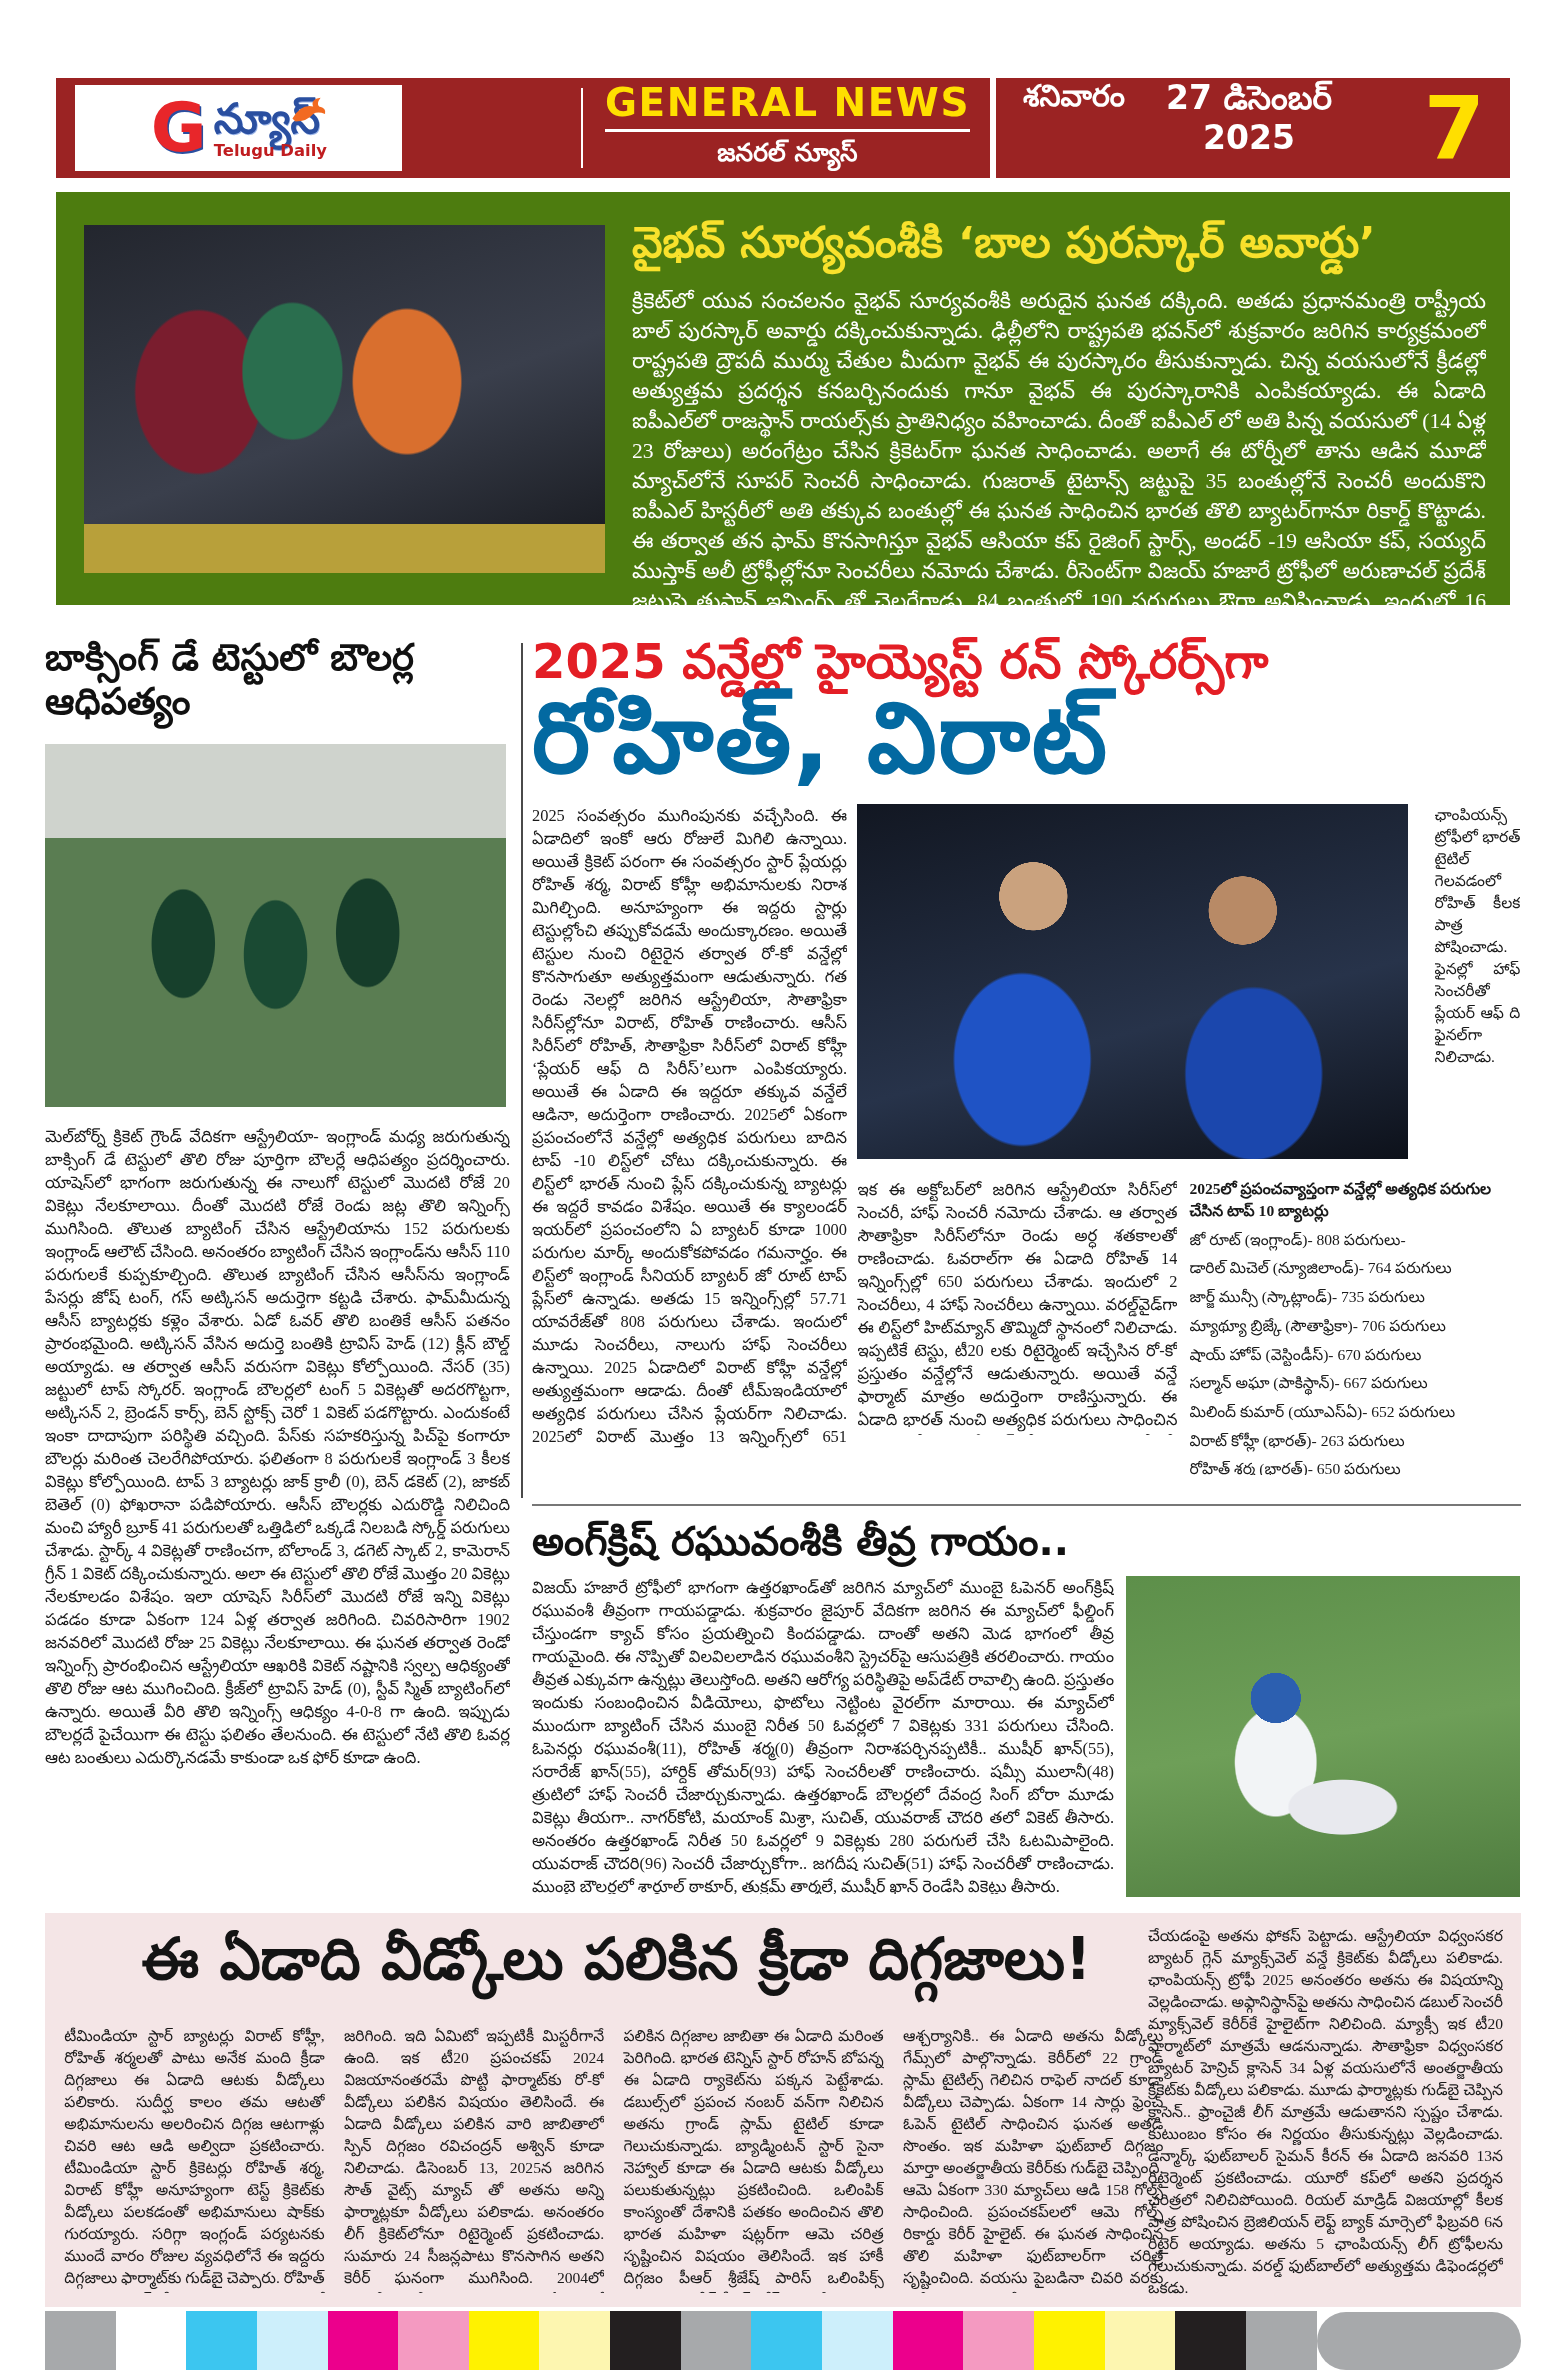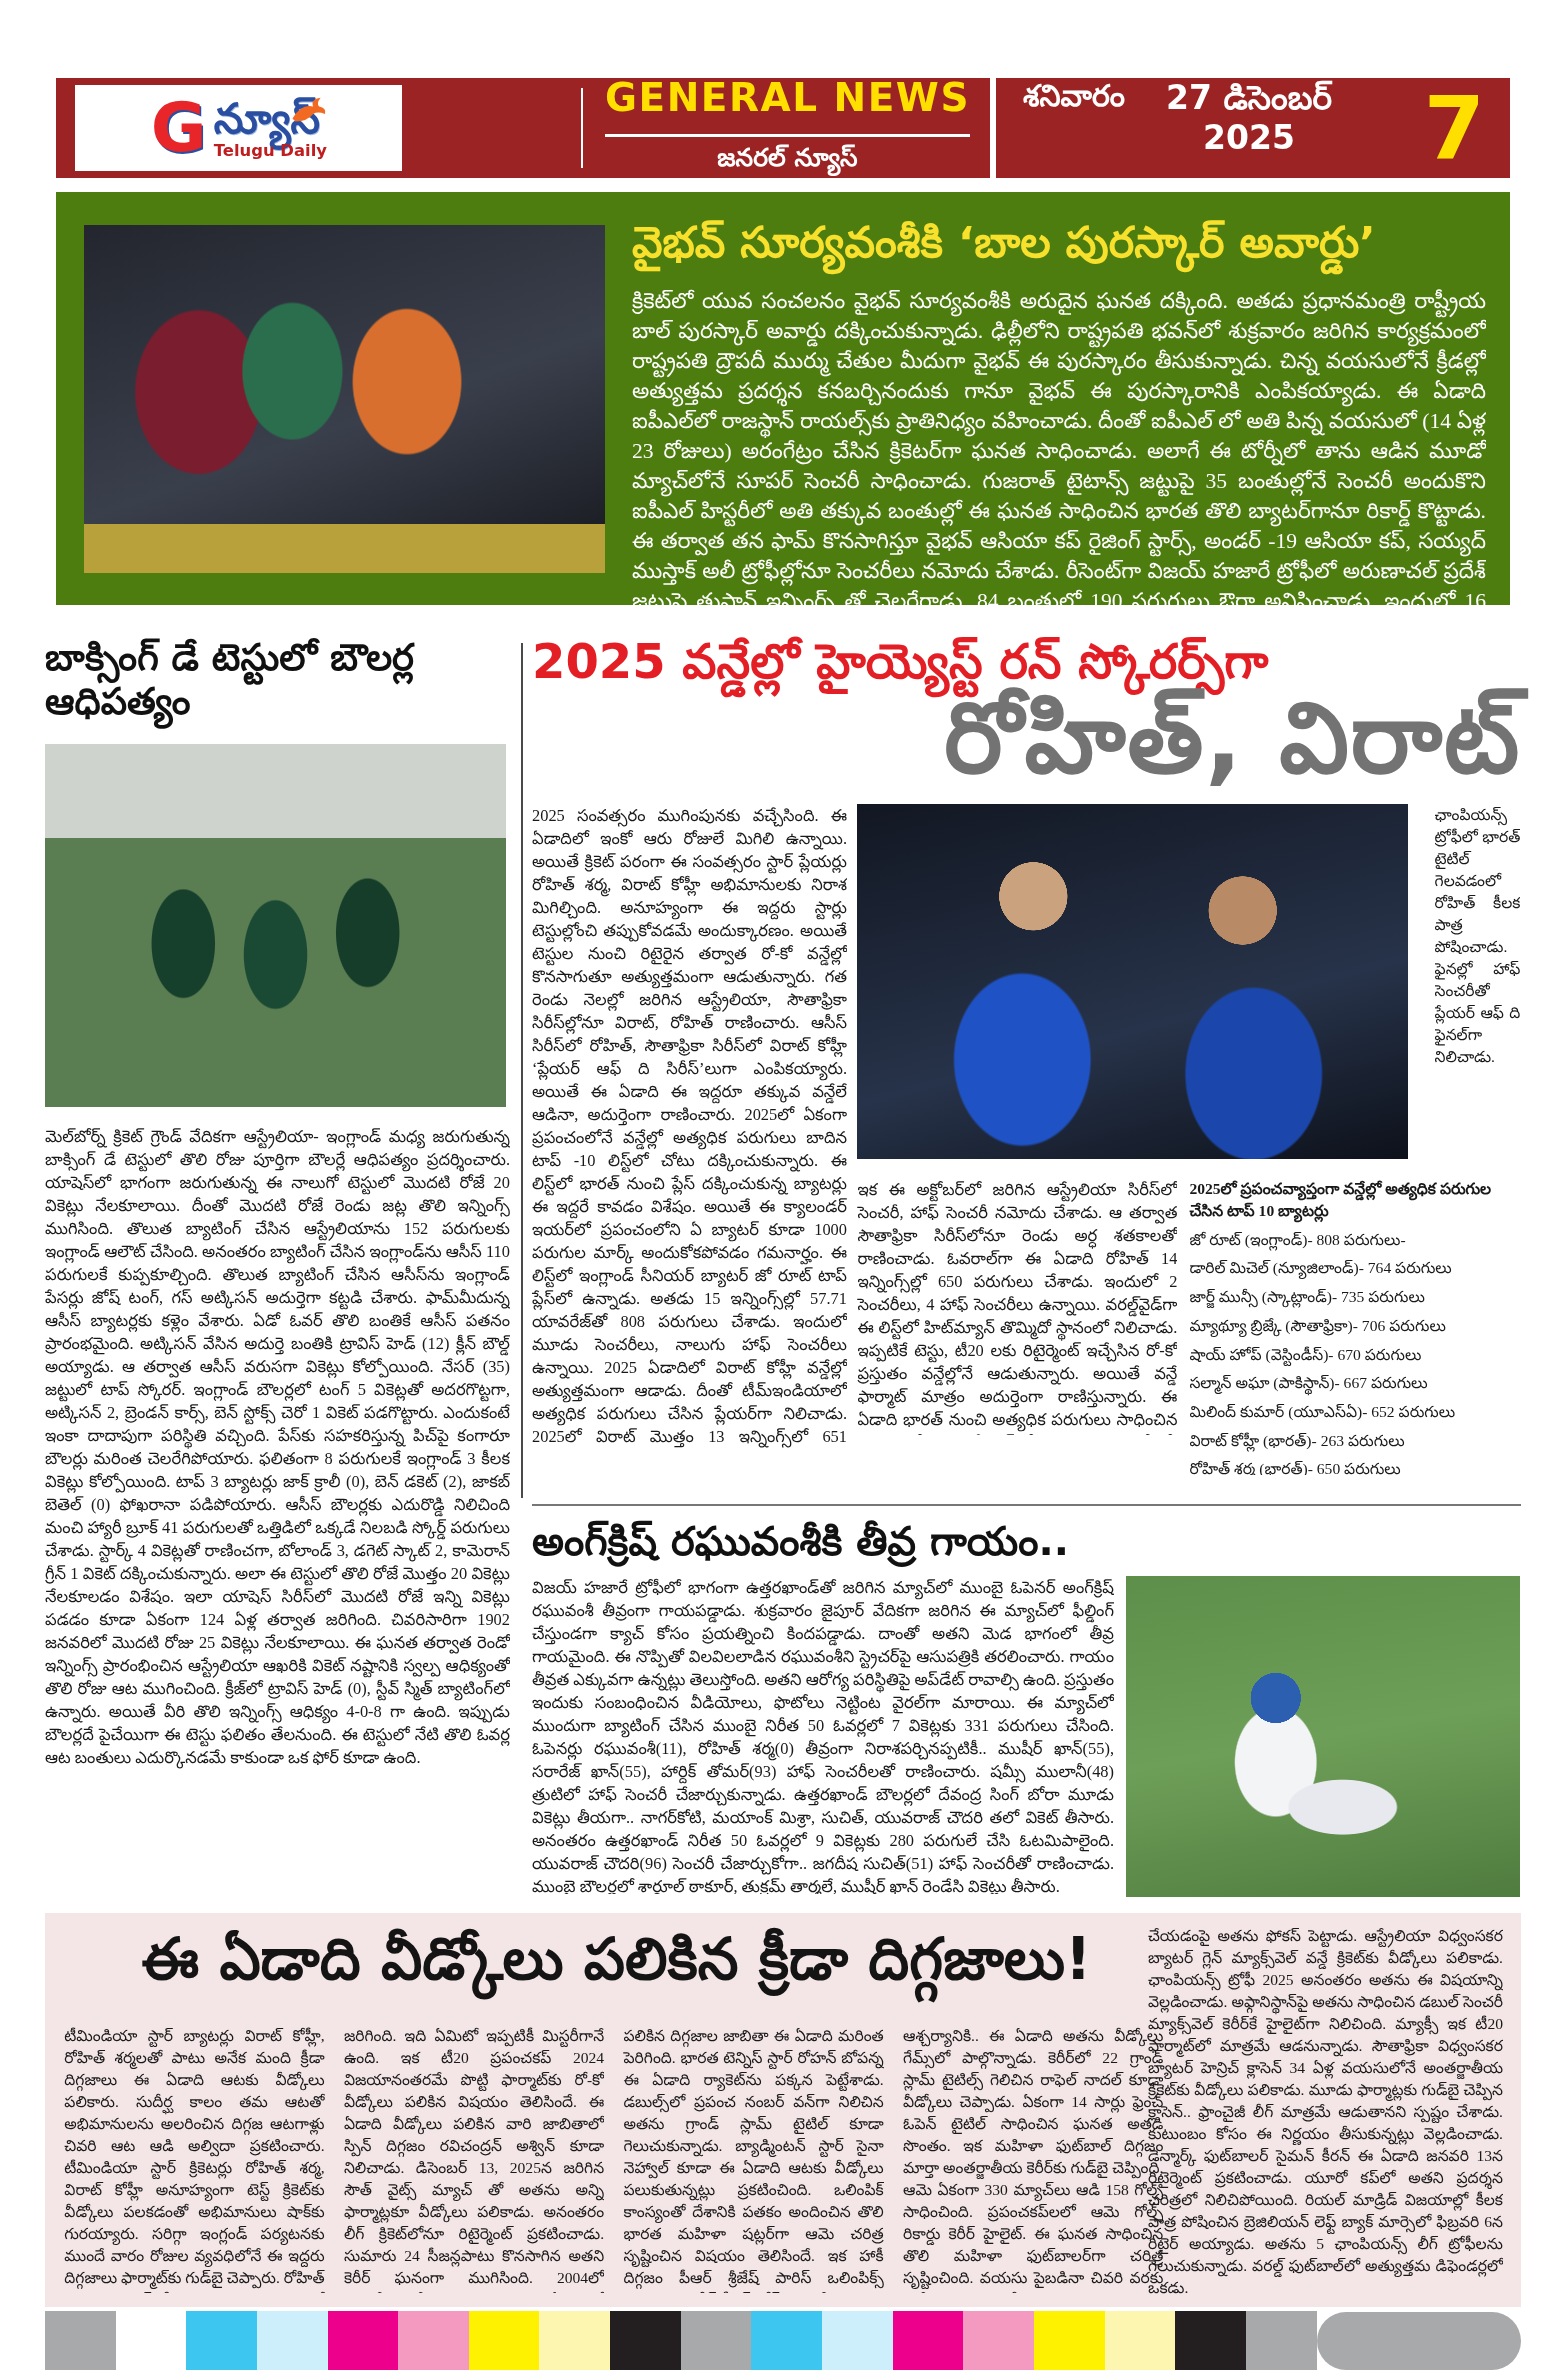--- a/index.html
+++ b/index.html
@@ -13,21 +13,21 @@
           line-height:1;text-shadow:1.5px 1.5px 0 #2a4fa0;}
   .logo-mid{display:flex;flex-direction:column;line-height:1;}
   .logo-name{font-family:"DejaVu Sans",sans-serif;font-weight:bold;font-size:42px;color:#2a4fa0;
              text-shadow:0.7px 0.7px 0 #9db6e8;}
   .logo-tag{font-family:"DejaVu Sans",sans-serif;font-weight:bold;font-size:16.4px;color:#c01d20;margin-top:3px;}
   .bird{position:absolute;left:213px;top:10.4px;}
   .hsep{position:absolute;top:10.4px;width:2.2px;height:80px;background:#ffffff;}
   .gn-wrap{position:absolute;left:532px;top:0;width:399px;height:100px;text-align:center;
            display:flex;flex-direction:column;align-items:center;justify-content:center;}
   .gn-title{font-family:"DejaVu Sans",sans-serif;font-weight:bold;font-size:39px;color:#ffdf00;
-            letter-spacing:1.5px;border-bottom:3px solid #ffffff;padding-bottom:15px;line-height:1.05;}
+            letter-spacing:1.5px;border-bottom:3px solid #ffffff;padding-bottom:5px;line-height:1.05;}
   .gn-sub{font-family:"DejaVu Sans",sans-serif;font-weight:bold;font-size:25px;color:#ffffff;margin-top:6px;}
   .hgap{position:absolute;left:934px;top:0;width:6px;height:100px;background:#ffffff;}
   .date-wrap{position:absolute;left:967px;top:0;width:350px;height:100px;color:#ffffff;
              font-family:"DejaVu Sans",sans-serif;font-weight:bold;text-align:center;
              display:flex;flex-direction:row;justify-content:center;line-height:1.2;}
   .date-day{font-size:30px;}
   .date-date{font-size:33px;}
   .pagenum{position:absolute;right:25px;top:0;height:100px;display:flex;align-items:center;
            font-family:"DejaVu Sans",sans-serif;font-weight:bold;font-size:88px;color:#ffdf00;}
   
@@ -51,22 +51,22 @@
                 background:
                   radial-gradient(ellipse 52px 89px at 30% 55%, #17402c 0 60%, transparent 62%),
                   radial-gradient(ellipse 52px 89px at 50% 58%, #1a4a33 0 60%, transparent 62%),
                   radial-gradient(ellipse 52px 89px at 70% 52%, #163d2a 0 60%, transparent 62%),
                   linear-gradient(to bottom, #cfd3cd 0 26%, #5a7d52 26% 100%);}
   .boxing-body{margin-top:18px;font-size:16.4px;line-height:23px;text-align:justify;height:750px;overflow:hidden;}
   .vrule{position:absolute;left:521px;top:643px;width:1.5px;height:855px;background:#4a4a4a;}
   .main{position:absolute;left:532px;top:636px;width:989px;}
   .main-kicker{font-family:"DejaVu Sans",sans-serif;font-weight:bold;font-size:48px;color:#e31e25;
                line-height:1.05;margin:0;}
-  .main-h1{font-family:"DejaVu Sans",sans-serif;font-weight:bold;font-size:98px;color:#737373;
-           line-height:1.0;margin:3px 0 16.4px 0;letter-spacing:1.5px;text-align:right;}
+  .main-h1{font-family:"DejaVu Sans",sans-serif;font-weight:bold;font-size:98px;color:#0369a1;
+           line-height:1.0;margin:3px 0 16.4px 0;letter-spacing:1.5px;}
   .main-grid{display:flex;gap:10.4px;}
   .main-col1{width:315px;font-size:16.4px;line-height:23px;text-align:justify;height:644px;overflow:hidden;}
   .main-right{width:663px;}
   .main-rowA{display:flex;gap:27px;}
   .mv-photo{width:564px;height:355px;
             background:
               radial-gradient(circle 34px at 32% 26%, #caa27e 0 100%, transparent 101%),
               radial-gradient(circle 34px at 70% 30%, #b88a66 0 100%, transparent 101%),
               radial-gradient(ellipse 112px 141px at 30% 72%, #1f53c5 0 60%, transparent 62%),
               radial-gradient(ellipse 112px 141px at 72% 76%, #1b47ad 0 60%, transparent 62%),

